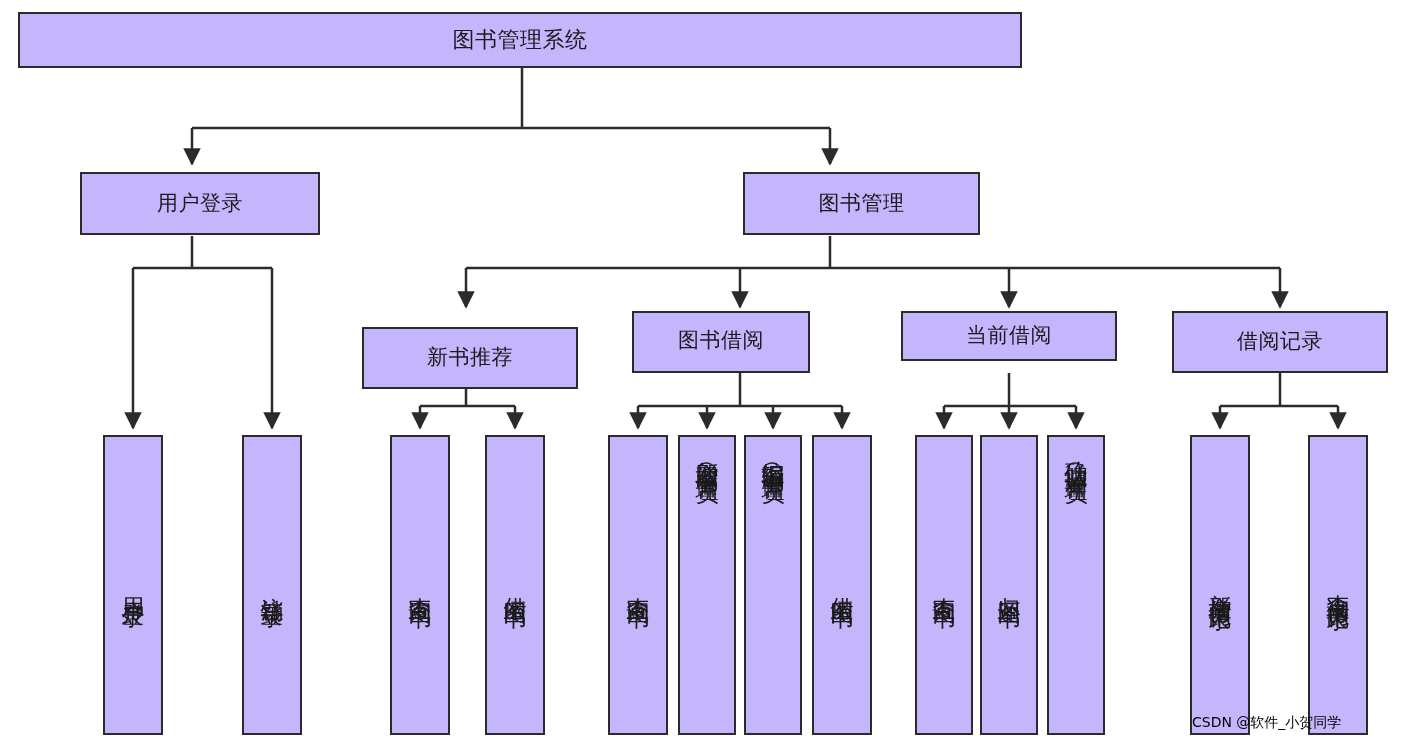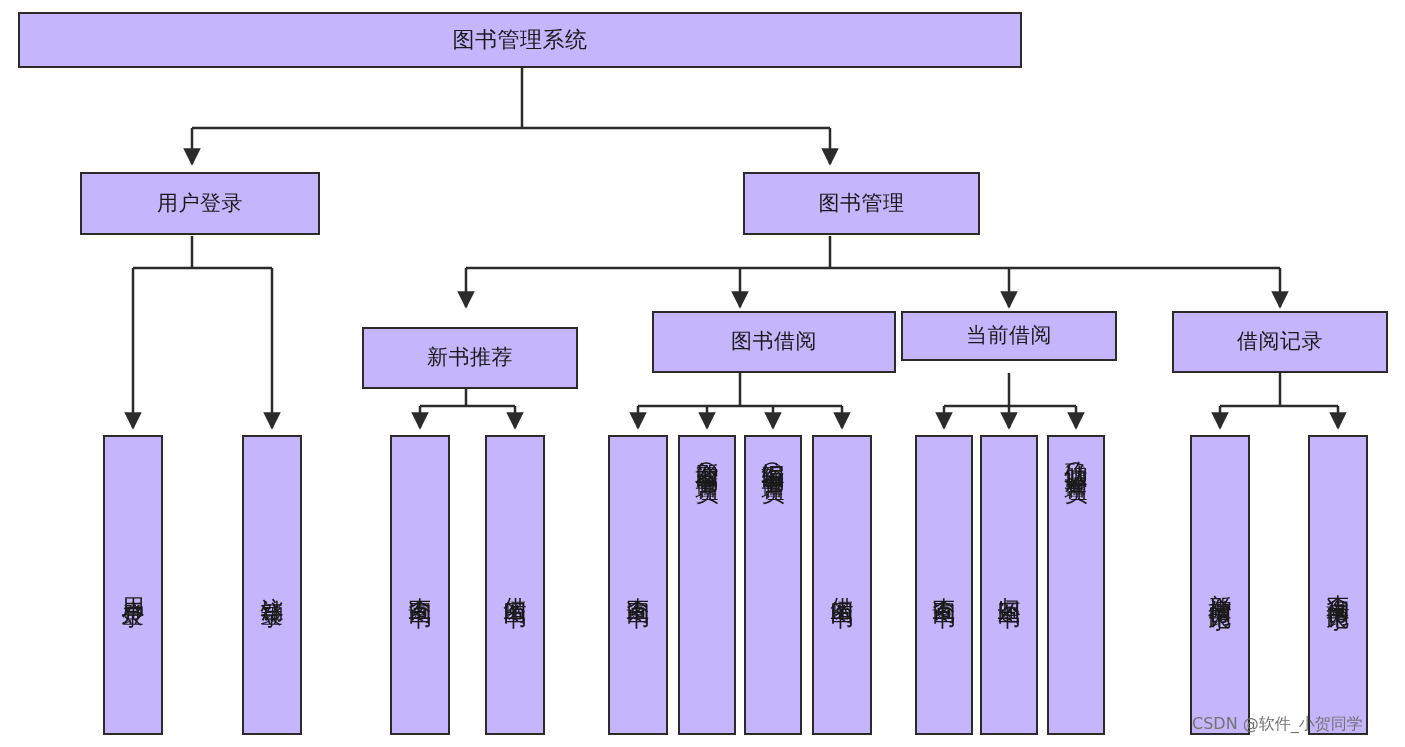--- a/index.html
+++ b/index.html
@@ -62,22 +62,22 @@
     line-height: 1.0;
     letter-spacing: 3px;
     white-space: nowrap;
   }
   .node-v.leaf-mid {
     align-items: center;
     padding-top: 0;
   }
   .watermark {
     position: absolute;
-    color: #737373;
-    font-size: 16px;
+    color: #000000;
+    font-size: 14px;
     white-space: nowrap;
     font-family: "DejaVu Sans", "Liberation Sans", sans-serif;
     pointer-events: none;
   }
 </style>
 </head>
 <body>
 
 <div id="canvas">
 
@@ -138,21 +138,21 @@
   <div class="node-box node-h" style="left:80px; top:172px; width:240px; height:63px;">
     <span class="node-label">用户登录</span>
   </div>
   <div class="node-box node-h" style="left:711px; top:172px; width:237px; height:63px;margin-left:32px;">
     <span class="node-label">图书管理</span>
   </div>
 
   <div class="node-box node-h" style="left:362px; top:327px; width:216px; height:62px;">
     <span class="node-label">新书推荐</span>
   </div>
-  <div class="node-box node-h" style="left:652px; top:311px; width:244px; height:62px;">
+  <div class="node-box node-h" style="left:632px; top:311px; width:178px; height:62px;font-family:Liberation Mono, monospace;">
     <span class="node-label">图书借阅</span>
   </div>
   <div class="node-box node-h" style="left:901px; top:311px; width:216px; height:50px;">
     <span class="node-label">当前借阅</span>
   </div>
   <div class="node-box node-h" style="left:1172px; top:311px; width:216px; height:62px;">
     <span class="node-label">借阅记录</span>
   </div>
 
   <div class="node-box node-v leaf-mid" style="left:103px; top:435px; width:60px; height:300px;">

